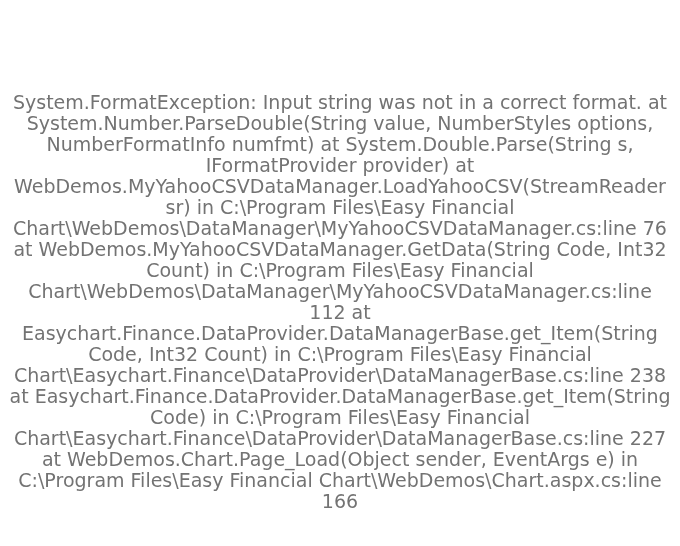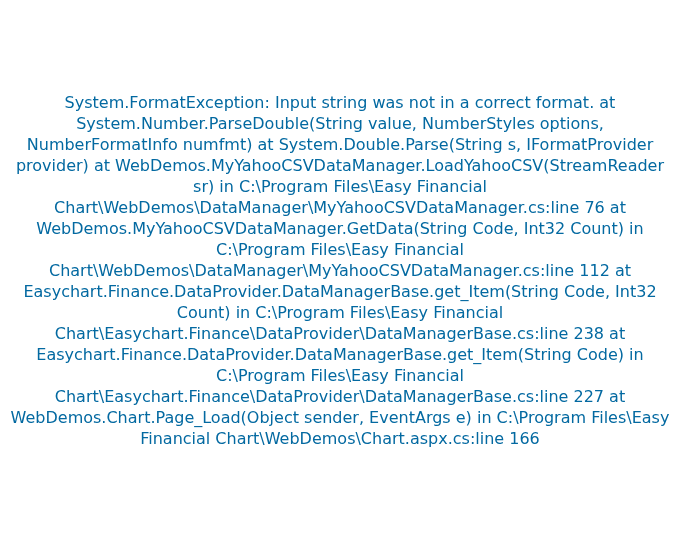--- a/index.html
+++ b/index.html
@@ -19,23 +19,23 @@
     height: 546px;
     box-sizing: border-box;
     position: relative;
   }
   .stack-trace {
     position: absolute;
     left: 0;
     top: 92px;
     width: 680px;
     text-align: center;
-    font-size: 16px;
+    font-size: 19px;
     line-height: 21px;
-    color: #0369a1;
+    color: #737373;
     padding: 0 8px;
     box-sizing: border-box;
     white-space: pre-wrap;
     word-break: break-word;
   }
 </style>
 </head>
 <body>
 
 <div class="page">

